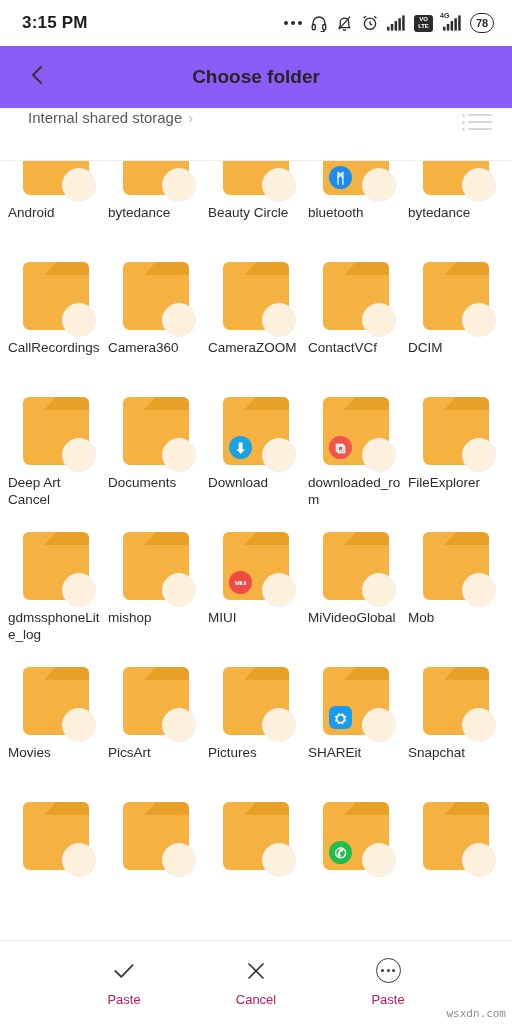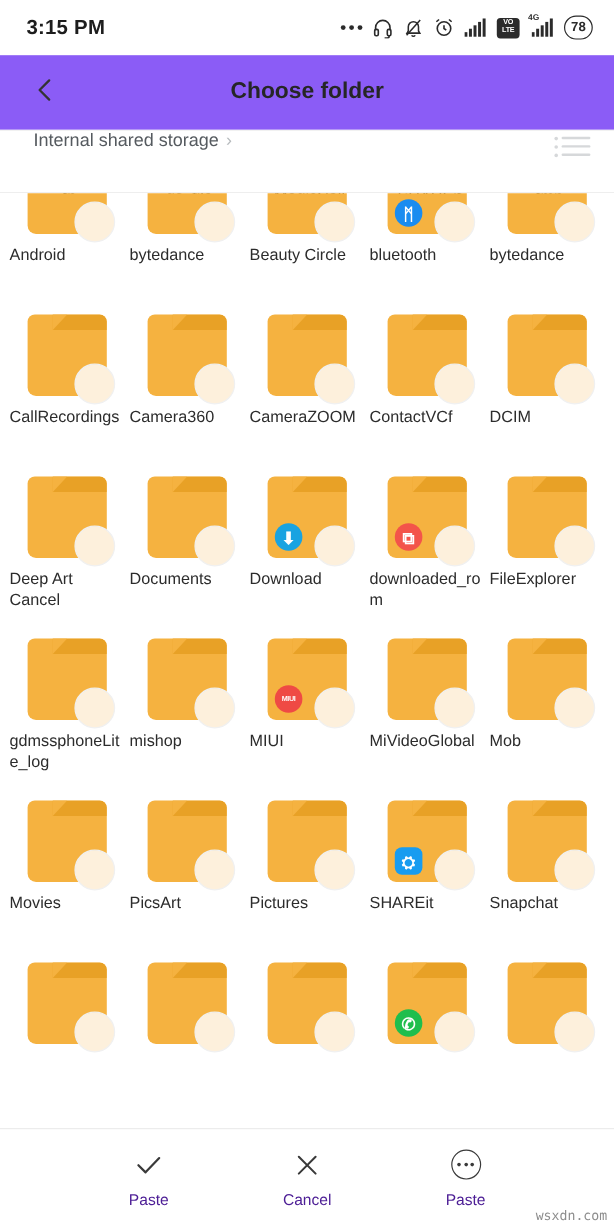--- a/index.html
+++ b/index.html
@@ -163,21 +163,21 @@
   .bottombar {
     flex: 0 0 84px; height: 84px;
     border-top: 1px solid #ececec;
     display: flex; align-items: center; justify-content: center;
     gap: 48px; background: #ffffff; position: relative;
   }
   .bb-item {
     width: 84px; display: flex; flex-direction: column;
     align-items: center; gap: 9px; cursor: pointer;
   }
-  .bb-label { font-size: 13px; color: #4c1d95; }
+  .bb-label { font-size: 13px; color: #be185d; }
   .bb-ico { height: 24px; display: flex; align-items: center; justify-content: center; }
   .more-circle {
     width: 25px; height: 25px; border-radius: 50%;
     border: 1.6px solid #3a3a3a;
     display: flex; align-items: center; justify-content: center; gap: 2.5px;
   }
   .more-circle i { width: 3px; height: 3px; border-radius: 50%; background: #3a3a3a; display: block; }
   .watermark {
     position: absolute; right: 6px; bottom: 4px;
     font-size: 11px; color: #8d8d8d;

